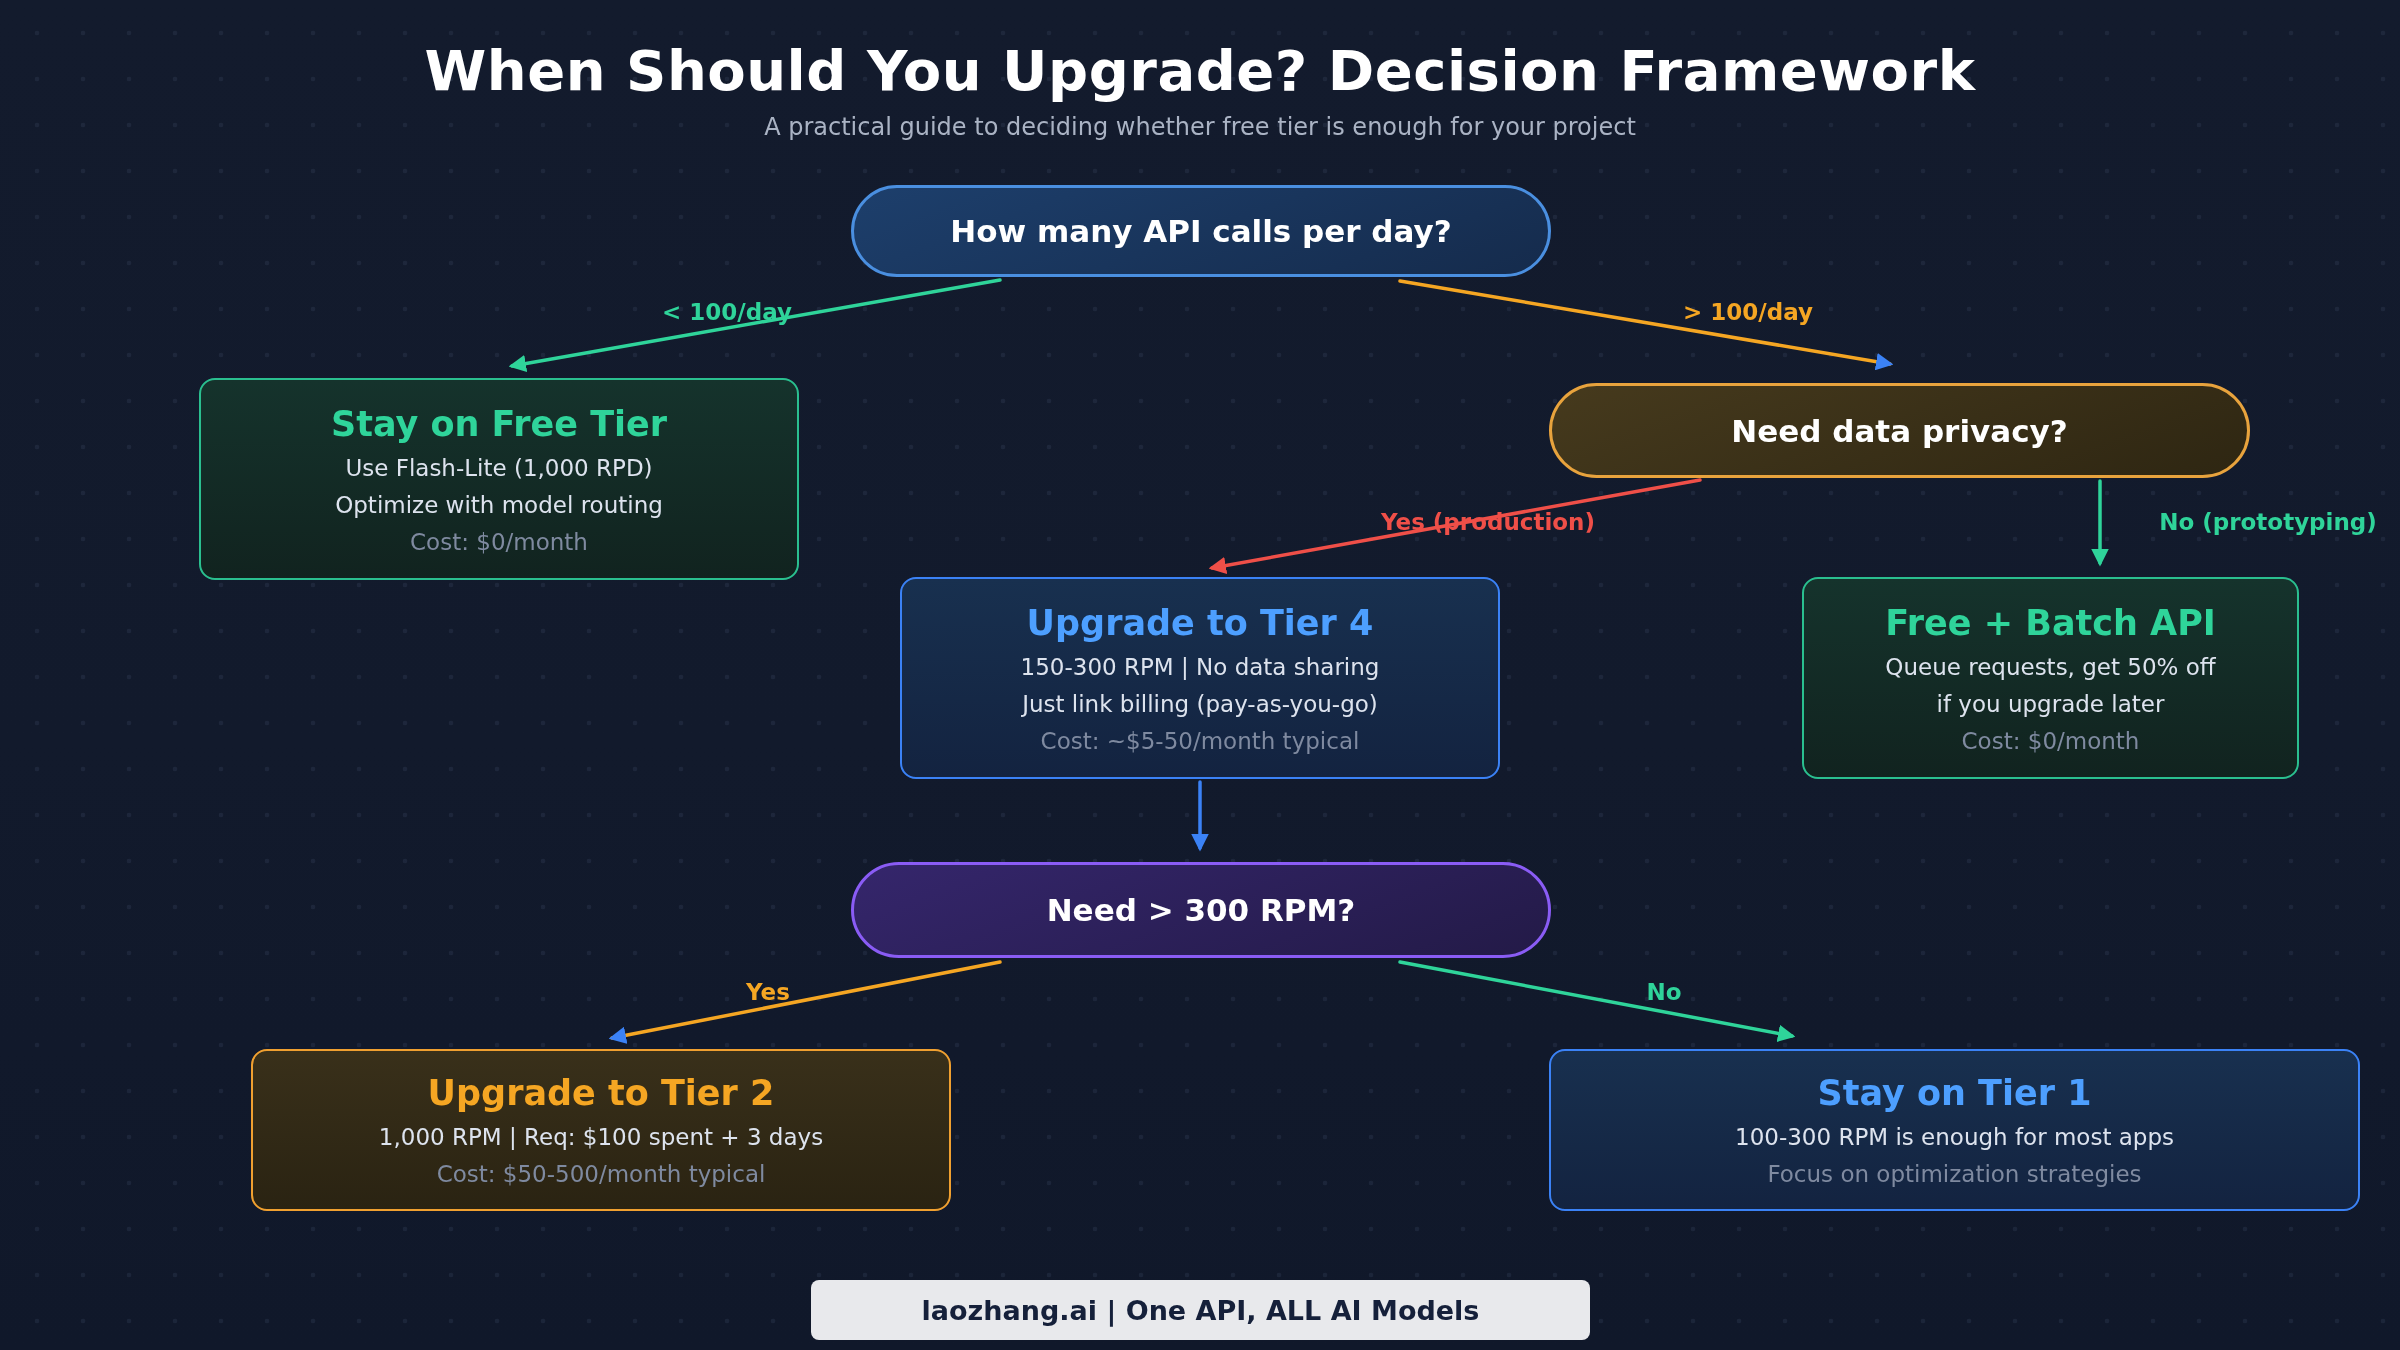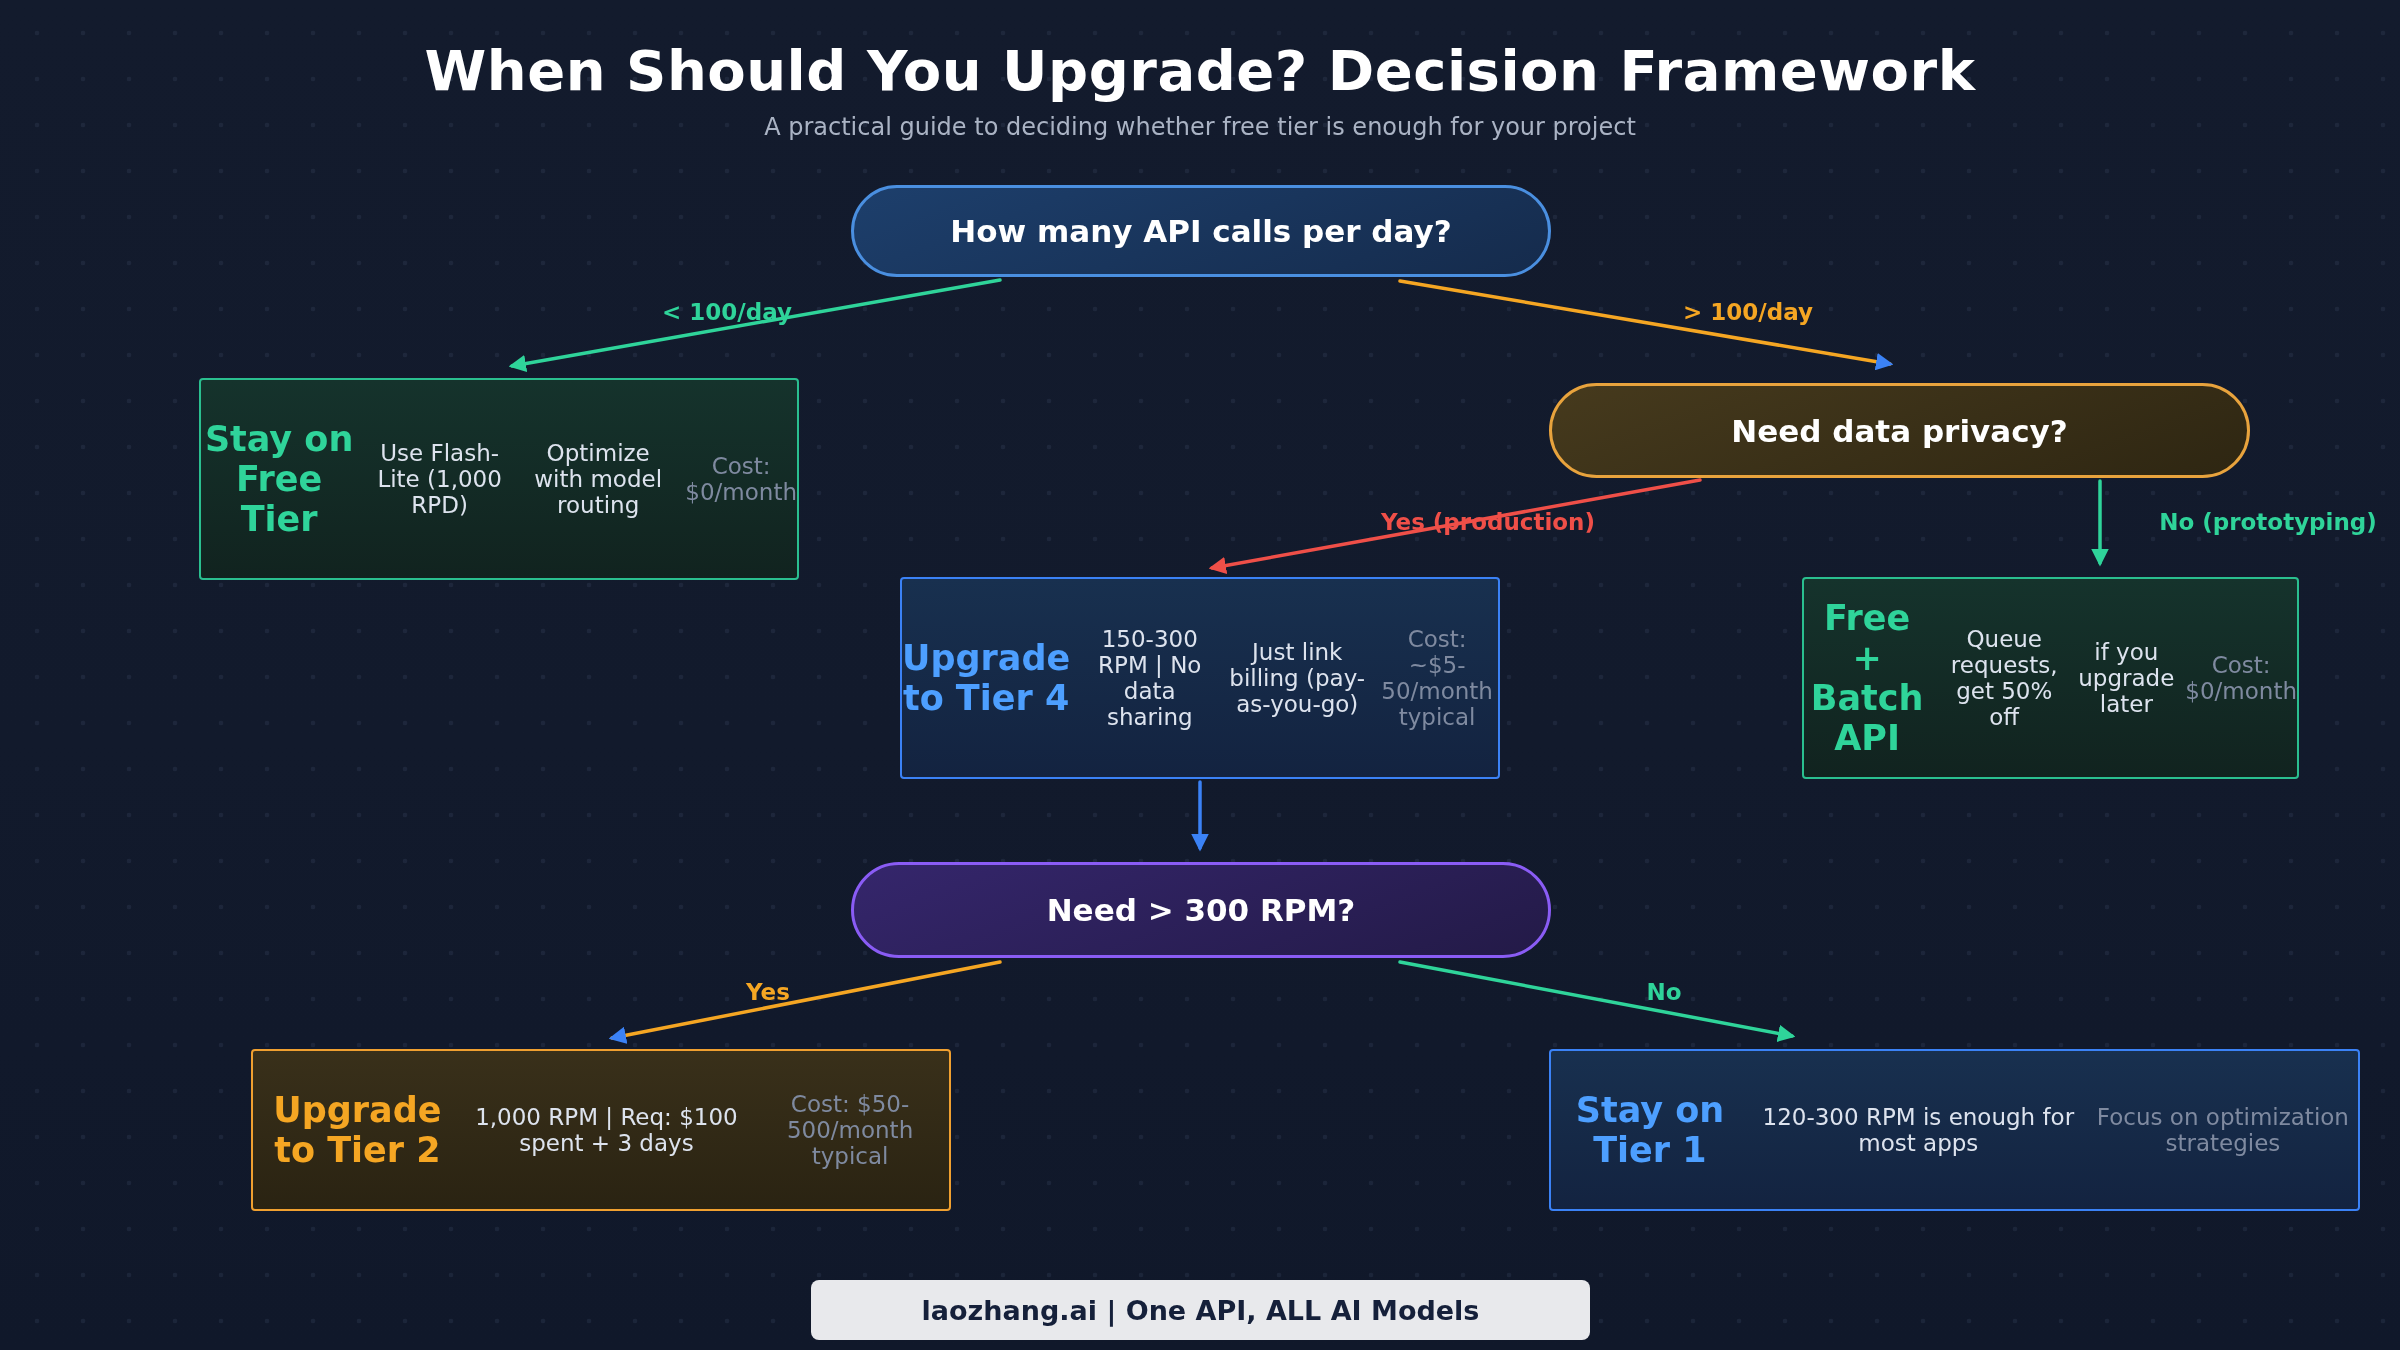--- a/index.html
+++ b/index.html
@@ -35,23 +35,23 @@
   }
   .pill-amber{
     background:linear-gradient(160deg,#463a1d 0%,#2e2612 100%);
     border:3px solid #e8a33d;
   }
   .pill-purple{
     background:linear-gradient(160deg,#35266c 0%,#231a47 100%);
     border:3px solid #8a5cf5;
   }
   .card{
-    position:absolute;display:flex;flex-direction:row;
+    position:absolute;display:flex;flex-direction:column;
     align-items:center;justify-content:center;gap:11px;
-    border-radius:4px;box-sizing:border-box;text-align:center;
+    border-radius:16px;box-sizing:border-box;text-align:center;
   }
   .card-teal{background:linear-gradient(180deg,#15332c 0%,#11231f 100%);border:2.5px solid #2abf8f;}
   .card-blue{background:linear-gradient(180deg,#18304f 0%,#132340 100%);border:2.5px solid #3b82f6;}
   .card-amber{background:linear-gradient(180deg,#39301a 0%,#2a2312 100%);border:2.5px solid #f0a030;}
   .card-title{font-weight:bold;font-size:35px;}
   .title-teal{color:#2fd49a;}
   .title-blue{color:#4d9fff;}
   .title-amber{color:#f5a623;}
   .card-line{font-size:23px;color:#dde3ee;}
   .card-cost{font-size:23px;color:#7f8aa0;}
@@ -139,21 +139,21 @@
   </div>
 
   <div class="card card-amber" style="left:251px;top:1049px;width:700px;height:162px;">
     <div class="card-title title-amber">Upgrade to Tier 2</div>
     <div class="card-line">1,000 RPM | Req: $100 spent + 3 days</div>
     <div class="card-cost">Cost: $50-500/month typical</div>
   </div>
 
   <div class="card card-blue" style="left:1549px;top:1049px;width:811px;height:162px;">
     <div class="card-title title-blue">Stay on Tier 1</div>
-    <div class="card-line">120-300 RPM is enough for most apps</div>
+    <div class="card-line">100-300 RPM is enough for most apps</div>
     <div class="card-cost">Focus on optimization strategies</div>
   </div>
 
   <div class="footer-badge">
     <span>laozhang.ai | One API, ALL AI Models</span>
   </div>
 
 </div>
 
 </body></html>

